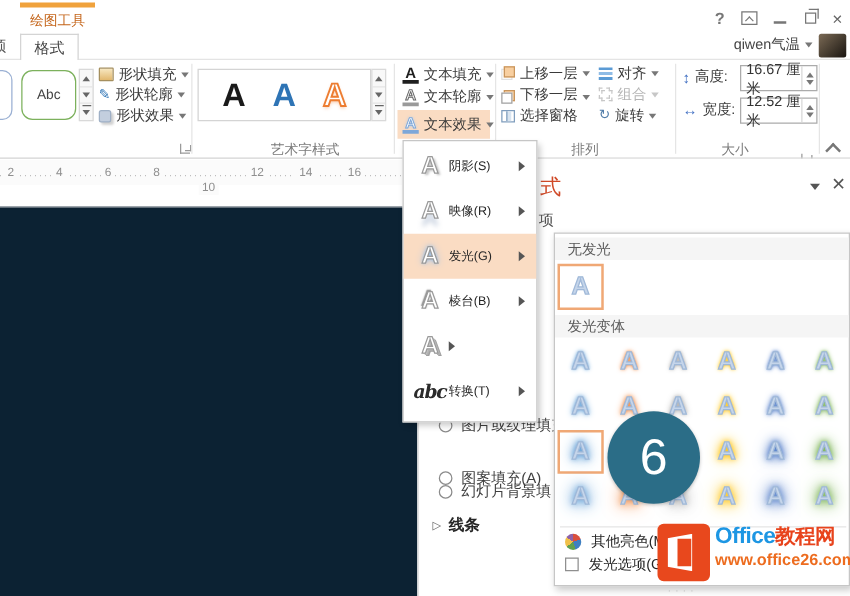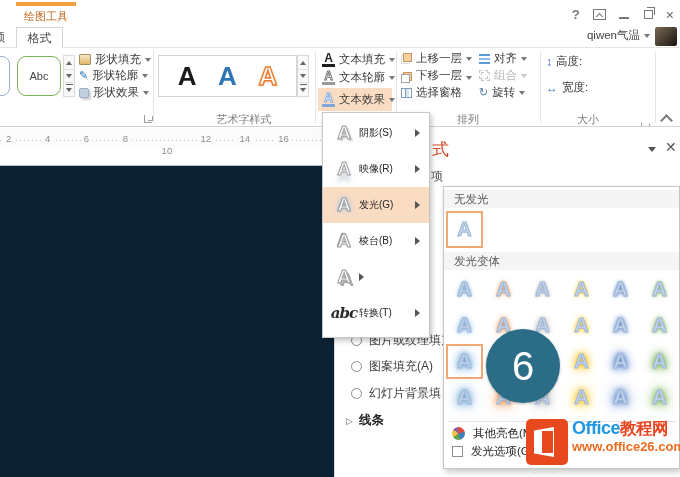--- a/index.html
+++ b/index.html
@@ -291,23 +291,37 @@
     <span>旋转</span>
       <span class="caret"></span>
   </div>
   <div class="abs grouplabel" style="left:428px; width:80px;">排列</div>
   <div class="abs vsep" style="left:540px;"></div>
 
   <div class="abs rbtn" style="left:546px; top:54px;">
     <span class="ic-height">↕</span>
     <span>高度:</span>
   </div>
+  <div class="abs sizefield" style="left:592px; top:52px;">
+    <span class="val">16.67 厘米</span>
+    <span class="spin">
+        <b class="up"></b>
+        <b class="dn"></b>
+      </span>
+  </div>
   <div class="abs rbtn" style="left:546px; top:80px;">
     <span class="ic-width">↔</span>
     <span>宽度:</span>
+  </div>
+  <div class="abs sizefield" style="left:592px; top:78px;">
+    <span class="val">12.52 厘米</span>
+    <span class="spin">
+        <b class="up"></b>
+        <b class="dn"></b>
+      </span>
   </div>
   <div class="abs grouplabel" style="left:558px; width:60px;">大小</div>
   <div class="abs launcher" style="left:641px; top:115px;">
       <i></i>
     </div>
   <div class="abs vsep" style="left:655px;"></div>
   <div class="abs collapse-chev" style="left:662px; top:116px;"></div>
   <div class="abs ribbon-bottom"></div>
 
   <div class="abs ruler" id="ruler">
@@ -326,21 +340,21 @@
   <div class="abs pane">
     <span class="pane-title-frag">式</span>
     <span class="pane-collapse"></span>
     <span class="pane-close">✕</span>
     <span class="pane-tab-frag">项</span>
     <div id="fill-options">
         <div class="radio-row" style="top: 205px;">
           <span class="radio"></span>
           <span>图片或纹理填充(P</span>
         </div>
-        <div class="radio-row" style="top: 231px;">
+        <div class="radio-row" style="top: 247px;">
           <span class="radio"></span>
           <span>图案填充(A)</span>
         </div>
         <div class="radio-row" style="top: 258px;">
           <span class="radio"></span>
           <span>幻灯片背景填</span>
         </div>
       </div>
     <div class="line-section" style="top:285px;">
       <span class="exp">▷</span>

